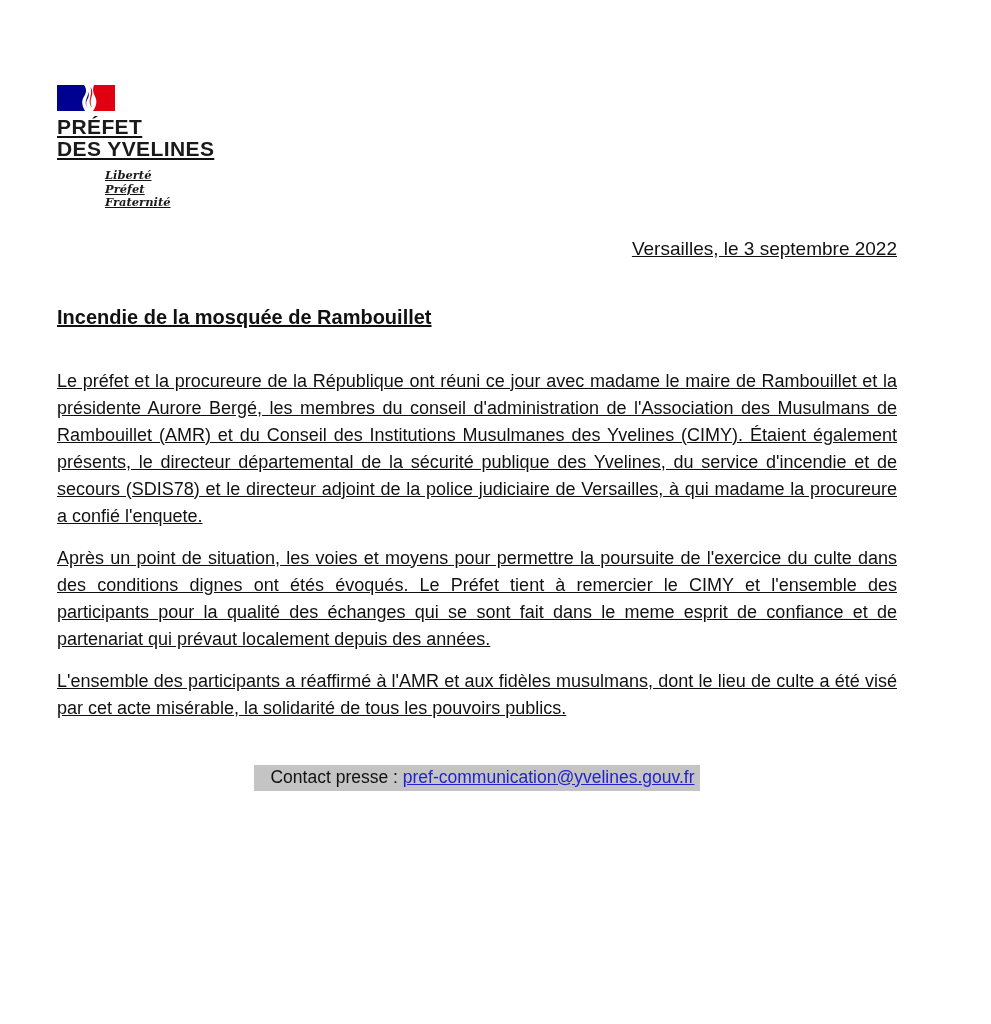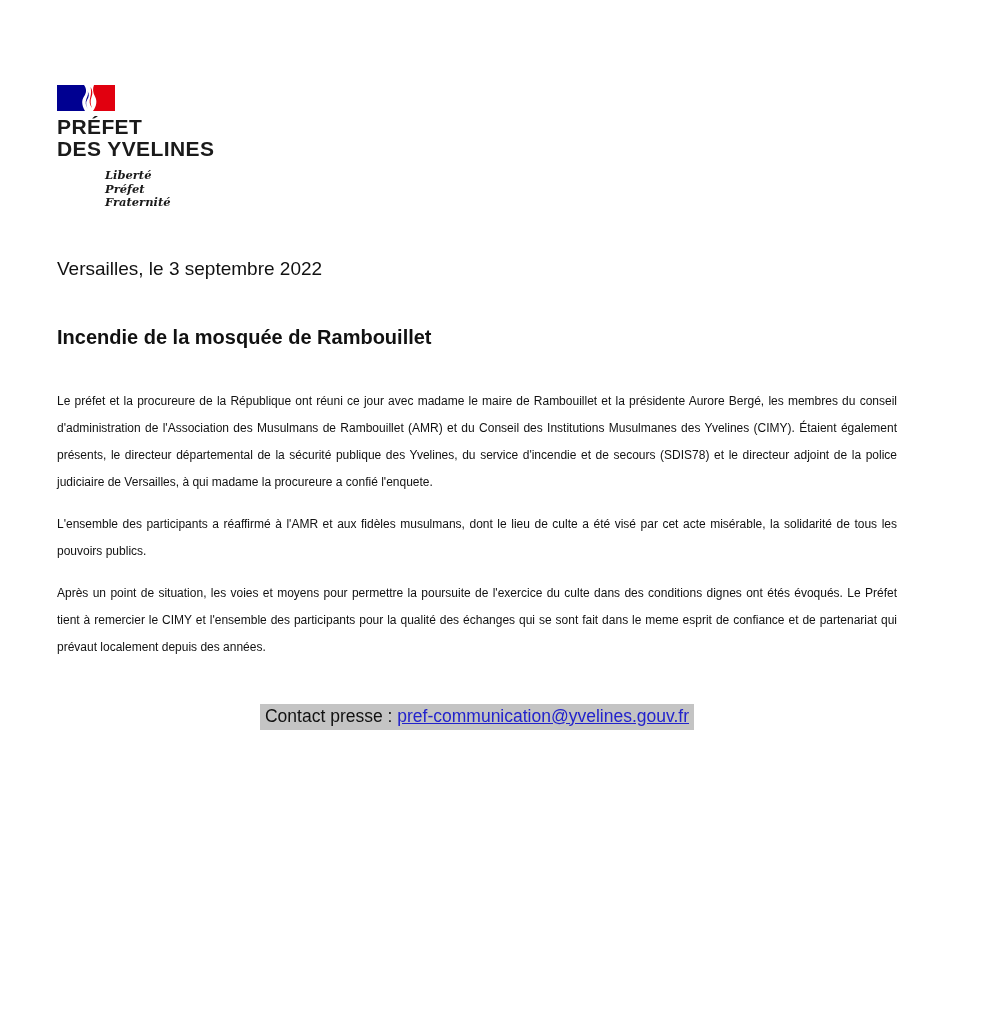--- a/index.html
+++ b/index.html
@@ -9,20 +9,21 @@
     height: 1024px;
     background: #ffffff;
     font-family: "Liberation Sans", sans-serif;
     color: #111111;
     overflow: hidden;
   }
   .page {
     width: 933px;
     height: 1024px;
     padding: 85px 36px 0 57px;
+    text-decoration: underline;
   }
 
   
   .logo-block { width: fit-content; }
   .flag-icon { display: block; width: 58px; height: 26px; }
   .prefet-name {
     margin-top: 5px;
     font-weight: bold;
     font-size: 21px;
     line-height: 22px;
@@ -36,22 +37,22 @@
     font-style: italic;
     font-weight: bold;
     font-size: 11.5px;
     line-height: 13.5px;
     color: #1a1a1a;
     margin-left: 48px;
   }
 
   
   .dateline {
-    margin-top: 48px;
-    text-align: left;
+    margin-top: 28px;
+    text-align: right;
     font-size: 19px;
     color: #111111;
   }
 
   
   .doc-title {
     margin-top: 60px;
     text-align: center;
     font-size: 31px;
     font-weight: 400;
@@ -62,35 +63,35 @@
     margin-top: 46px;
     text-align: left;
     font-size: 20px;
     font-weight: bold;
     color: #111111;
   }
 
   
   .doc-body {
     margin-top: 39px;
-    font-size: 12px;
+    font-size: 18px;
     line-height: 27px;
     text-align: justify;
   }
   .doc-body p { margin: 0 0 15px 0; }
 
   
   .contact-line {
     margin-top: 43px;
     text-align: center;
     font-size: 17.5px;
   }
   .contact-highlight {
     display: inline-block;
-    padding: 2px 5px 3px 5px;
+    padding: 2px 5px 3px 16px;
   }
   .contact-link { text-decoration: underline; cursor: pointer; }
 </style>
 </head>
 <body>
 
 <div class="page">
 
   <div class="logo-block">
     <svg class="flag-icon" viewBox="0 0 58 26" xmlns="http://www.w3.org/2000/svg">
@@ -107,21 +108,21 @@
       <div>Fraternité</div>
     </div>
   </div>
 
   <div class="dateline">Versailles, le 3 septembre 2022</div>
 
   <div class="doc-subtitle">Incendie de la mosquée de Rambouillet</div>
 
   <div class="doc-body">
     <p>Le préfet et la procureure de la République ont réuni ce jour avec madame le maire de Rambouillet et la présidente Aurore Bergé, les membres du conseil d'administration de l'Association des Musulmans de Rambouillet (AMR) et du Conseil des Institutions Musulmanes des Yvelines (CIMY). Étaient également présents, le directeur départemental de la sécurité publique des Yvelines, du service d'incendie et de secours (SDIS78) et le directeur adjoint de la police judiciaire de Versailles, à qui madame la procureure a confié l'enquete.</p>
+    <p>Après un point de situation, les voies et moyens pour permettre la poursuite de l'exercice du culte dans des conditions dignes ont étés évoqués. Le Préfet tient à remercier le CIMY et l'ensemble des participants pour la qualité des échanges qui se sont fait dans le meme esprit de confiance et de partenariat qui prévaut localement depuis des années.</p>
     <p>L'ensemble des participants a réaffirmé à l'AMR et aux fidèles musulmans, dont le lieu de culte a été visé par cet acte misérable, la solidarité de tous les pouvoirs publics.</p>
-    <p>Après un point de situation, les voies et moyens pour permettre la poursuite de l'exercice du culte dans des conditions dignes ont étés évoqués. Le Préfet tient à remercier le CIMY et l'ensemble des participants pour la qualité des échanges qui se sont fait dans le meme esprit de confiance et de partenariat qui prévaut localement depuis des années.</p>
   </div>
 
   <div class="contact-line">
     <span class="contact-highlight" id="contact-highlight" style="background: rgb(196, 196, 196);"><span>Contact presse : </span><a class="contact-link" id="contact-link" style="color: rgb(34, 34, 204);">pref-communication@yvelines.gouv.fr</a></span>
   </div>
 
 </div>
 
 </body></html>

